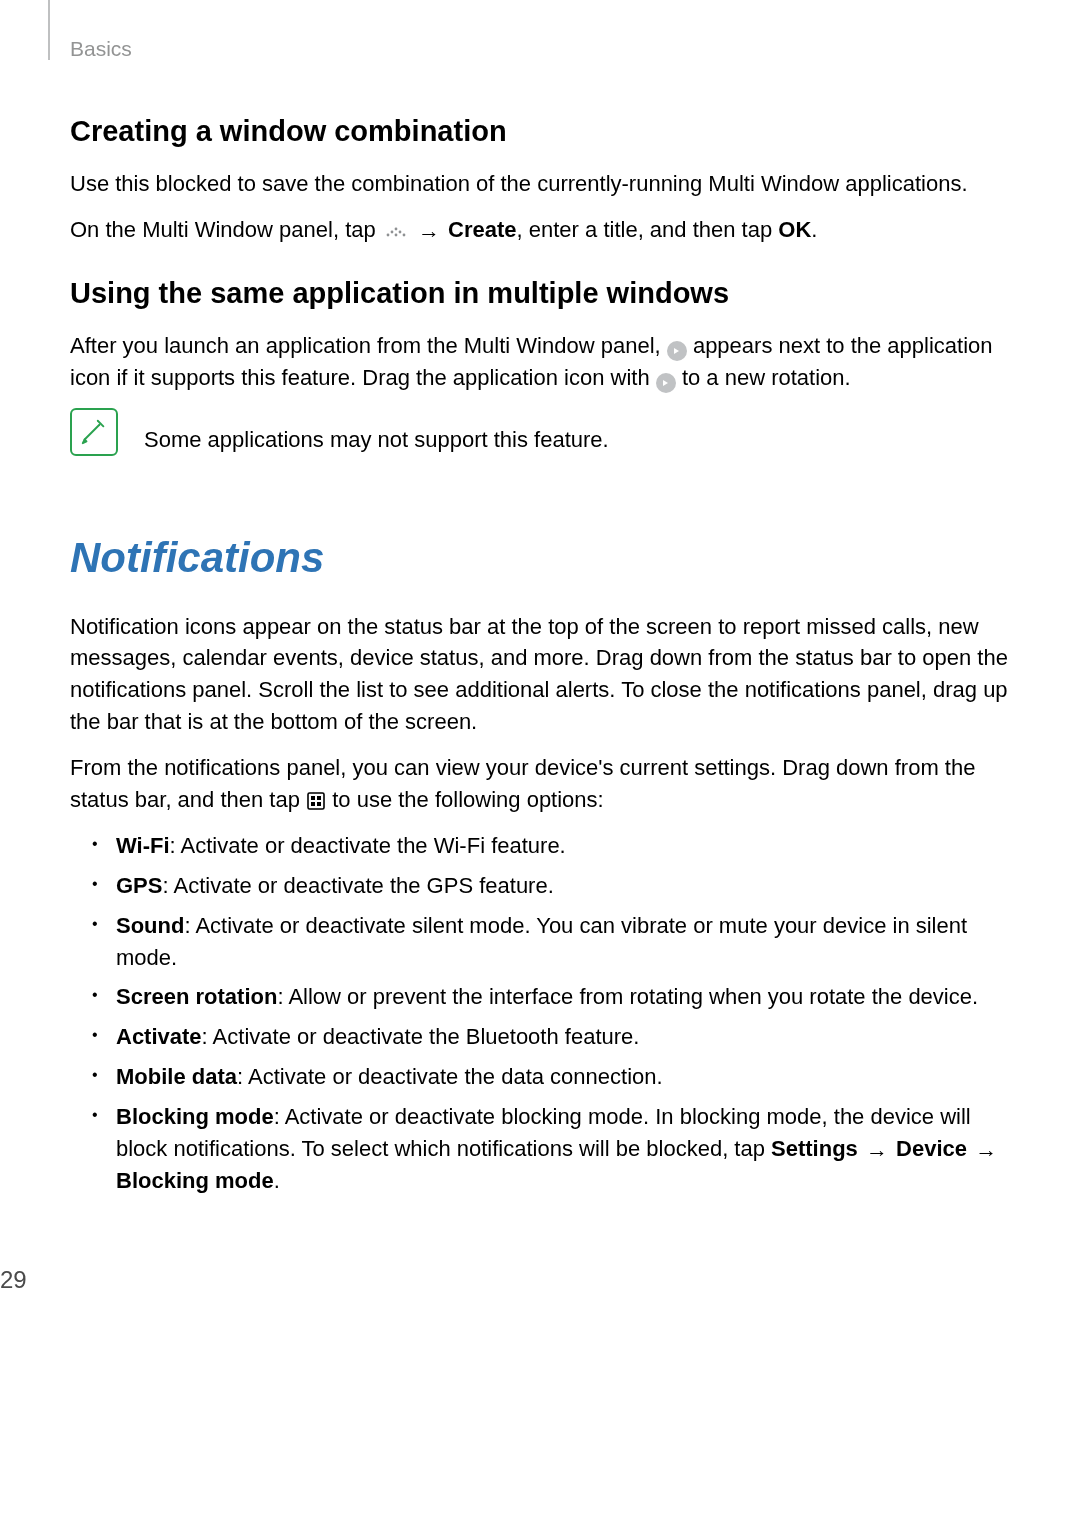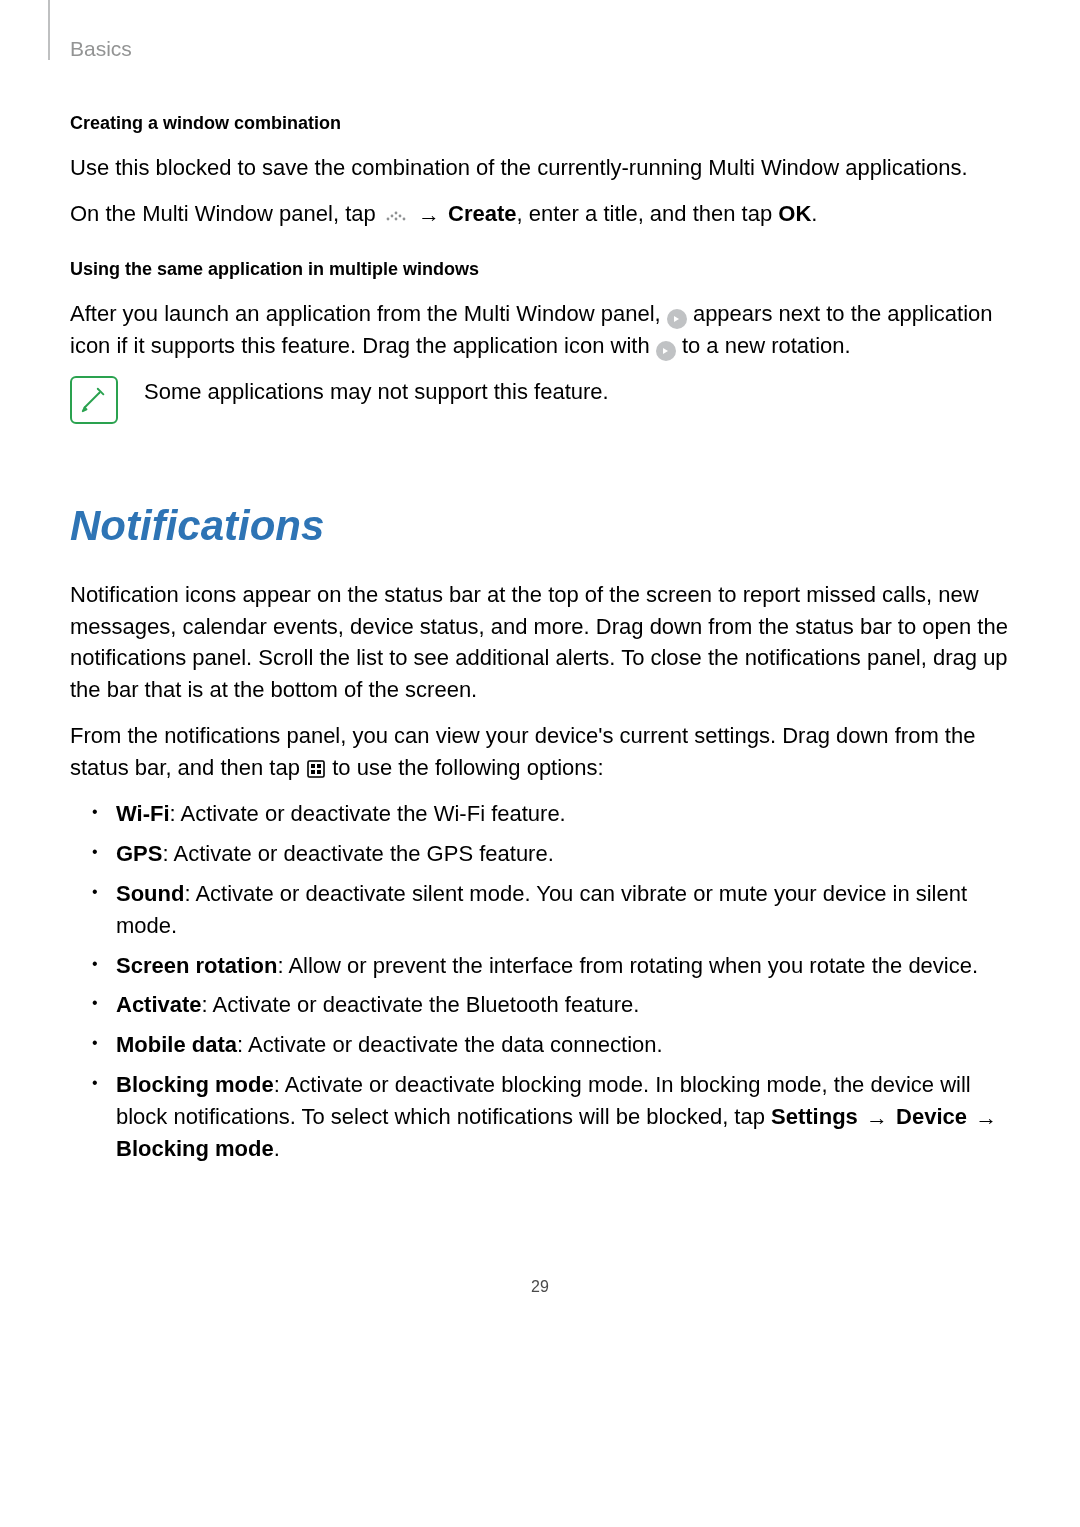--- a/index.html
+++ b/index.html
@@ -31,21 +31,21 @@
     position: absolute;
     top: 34px;
     left: 70px;
     font-size: 21px;
     color: #939494;
   }
   .content {
     padding-top: 80px;
   }
   h3.subheading {
-    font-size: 18px;
+    font-size: 29px;
     font-weight: 700;
     margin: 0 0 16px 0;
   }
   h2.section-title {
     font-size: 42px;
     font-weight: 700;
     color: #2e74b5;
     margin: 72px 0 22px 0;
     font-style: italic;
   }
@@ -86,21 +86,21 @@
   .grid-icon {
     width: 18px;
     height: 18px;
     position: relative;
   }
   .grid-icon svg { width: 18px; height: 18px; }
 
   
   .note-row {
     display: flex;
-    align-items: flex-start;
+    align-items: flex-end;
     gap: 26px;
     margin: 14px 0 0 0;
   }
   .note-badge {
     width: 44px;
     height: 44px;
     border: 2px solid #2aa24f;
     border-radius: 6px;
     display: flex;
     align-items: center;
@@ -129,22 +129,22 @@
     font-size: 16px;
     color: #000;
   }
   .opt-name { font-weight: 700; }
 
   .page-number {
     position: absolute;
     bottom: 48px;
     left: 0;
     right: 0;
-    text-align: center;
-    font-size: 16px;
+    text-align: left;
+    font-size: 24px;
     color: #4a4a4a;
   }
 
   .block {
     margin-bottom: 26px;
   }
 </style>
 </head>
 <body>
 

